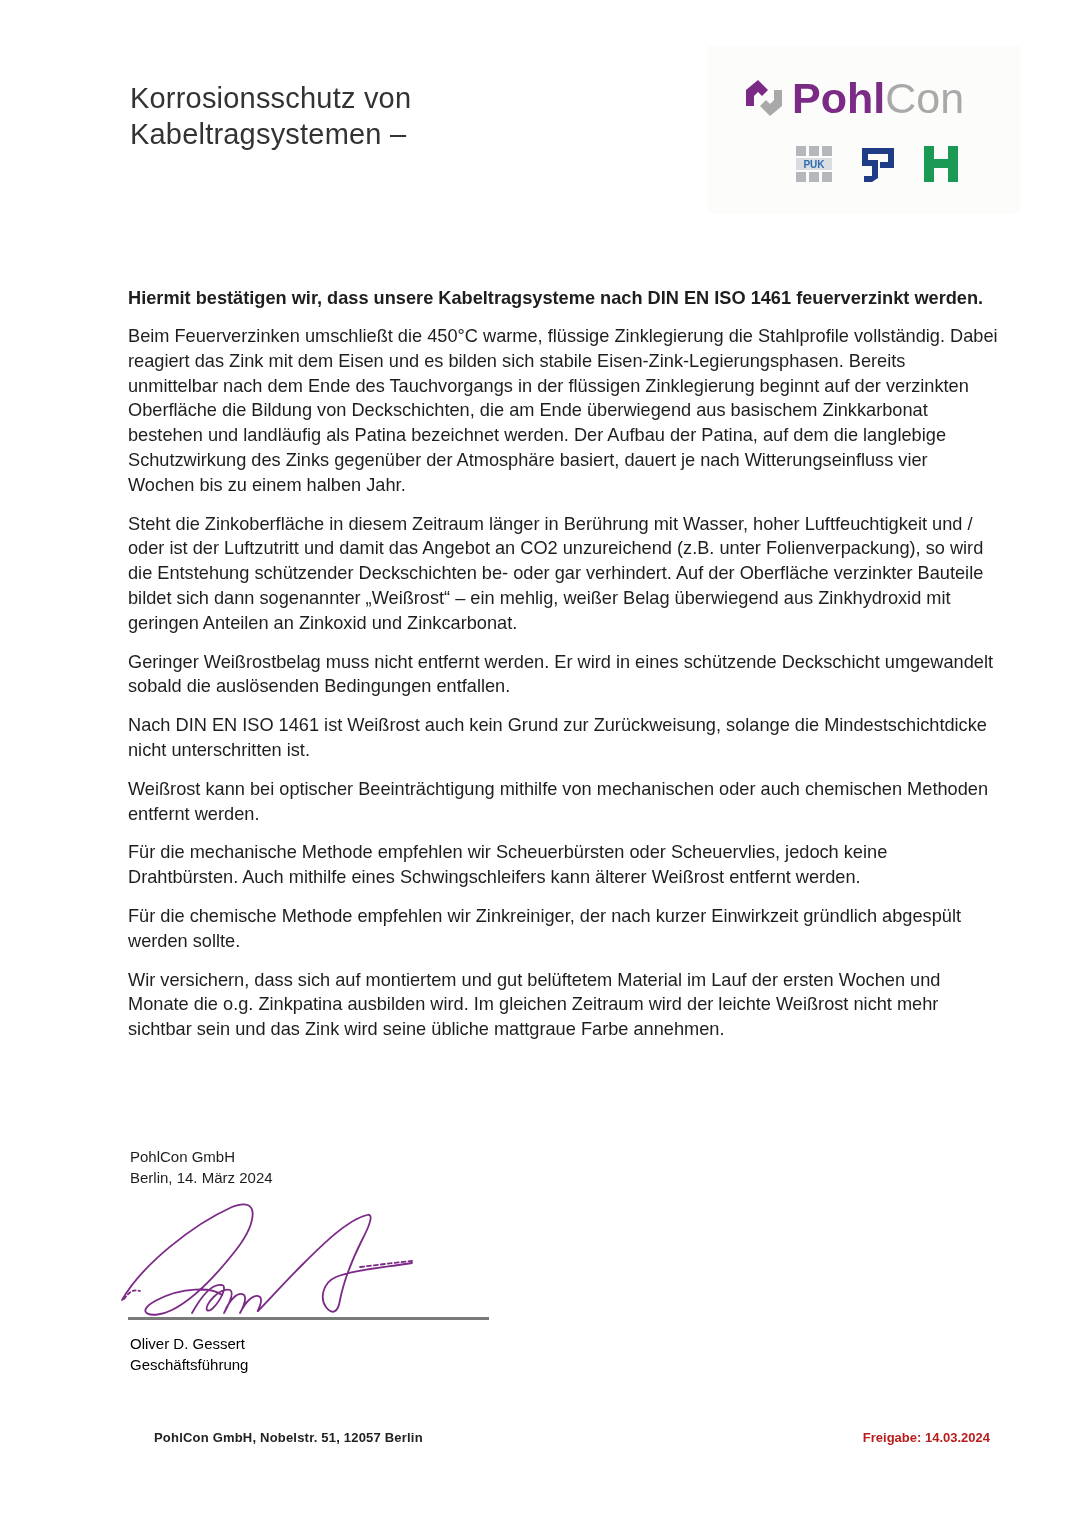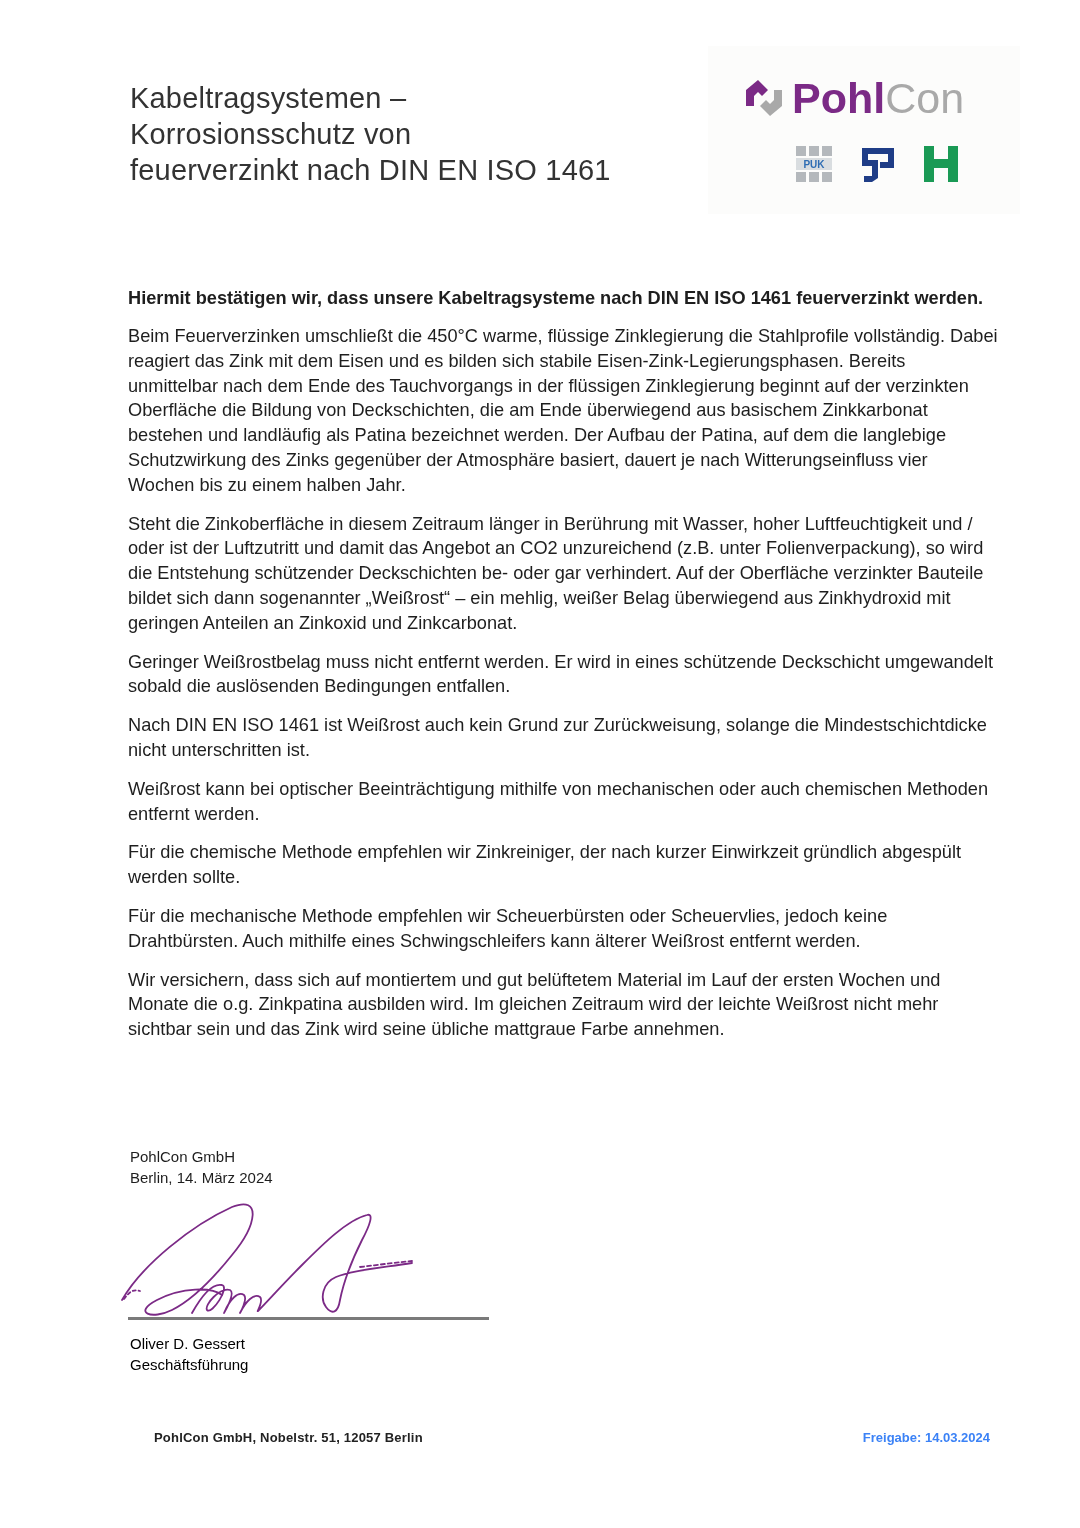--- a/index.html
+++ b/index.html
@@ -15,29 +15,28 @@
     .sublogos { position: absolute; left: 88px; top: 100px; display: flex; gap: 28px; align-items: flex-end; }
     .sublogos svg { display: block; }
     .content { position: absolute; left: 128px; top: 286px; width: 870px; font-size: 18.2px; line-height: 24.8px; color: #1e1e1e; }
     .lead { font-weight: bold; margin: 0 0 14px 0; line-height: 24px; }
     .content p { margin: 0 0 14px 0; }
     .sig-block { position: absolute; left: 130px; top: 1146px; font-size: 15px; line-height: 21px; color: #1e1e1e; }
     .signature { position: absolute; left: 112px; top: 1195px; width: 310px; height: 135px; }
     .sig-line { position: absolute; left: 128px; top: 1317px; width: 361px; height: 3px; background: #7a7a7a; }
     .signer { position: absolute; left: 130px; top: 1333px; font-size: 15px; line-height: 21px; color: #000000; }
     .footer-left { position: absolute; left: 130px; top: 1430px; font-size: 13px; font-weight: bold; color: #222; letter-spacing: 0.2px; padding-left: 24px; }
-    .footer-right { position: absolute; right: 90px; top: 1430px; font-size: 13px; font-weight: bold; color: #3b82f6; }
+    .footer-right { position: absolute; right: 90px; top: 1430px; font-size: 13px; font-weight: bold; color: #b91c1c; }
   </style>
 </head>
 <body>
 
 <div class="title">
+  <div>Korrosionsschutz von</div>
   <div>Kabeltragsystemen –</div>
-  <div>Korrosionsschutz von</div>
-  <div>feuerverzinkt nach DIN EN ISO 1461</div>
 </div>
 
 <div class="logo-box">
   <div class="logo-main">
     <svg class="logo-mark" viewBox="0 0 40 40">
       <polygon points="2,22 2,12 14,2 24,12 18,18 14,14 10,18 10,28 2,28" fill="#7b2a86"></polygon>
       <polygon points="38,18 38,28 26,38 16,28 22,22 26,26 30,22 30,12 38,12" fill="#a9a9a9"></polygon>
     </svg>
     <span class="logo-text"><span class="pohl">Pohl</span><span class="con">Con</span></span>
   </div>
@@ -63,22 +62,22 @@
   </div>
 </div>
 
 <div class="content">
   <p class="lead">Hiermit bestätigen wir, dass unsere Kabeltragsysteme nach DIN EN ISO 1461 feuerverzinkt werden.</p>
   <p>Beim Feuerverzinken umschließt die 450°C warme, flüssige Zinklegierung die Stahlprofile vollständig. Dabei reagiert das Zink mit dem Eisen und es bilden sich stabile Eisen-Zink-Legierungsphasen. Bereits unmittelbar nach dem Ende des Tauchvorgangs in der flüssigen Zinklegierung beginnt auf der verzinkten Oberfläche die Bildung von Deckschichten, die am Ende überwiegend aus basischem Zinkkarbonat bestehen und landläufig als Patina bezeichnet werden. Der Aufbau der Patina, auf dem die langlebige Schutzwirkung des Zinks gegenüber der Atmosphäre basiert, dauert je nach Witterungseinfluss vier Wochen bis zu einem halben Jahr.</p>
   <p>Steht die Zinkoberfläche in diesem Zeitraum länger in Berührung mit Wasser, hoher Luftfeuchtigkeit und / oder ist der Luftzutritt und damit das Angebot an CO2 unzureichend (z.B. unter Folienverpackung), so wird die Entstehung schützender Deckschichten be- oder gar verhindert. Auf der Oberfläche verzinkter Bauteile bildet sich dann sogenannter „Weißrost“ – ein mehlig, weißer Belag überwiegend aus Zinkhydroxid mit geringen Anteilen an Zinkoxid und Zinkcarbonat.</p>
   <p>Geringer Weißrostbelag muss nicht entfernt werden. Er wird in eines schützende Deckschicht umgewandelt sobald die auslösenden Bedingungen entfallen.</p>
   <p>Nach DIN EN ISO 1461 ist Weißrost auch kein Grund zur Zurückweisung, solange die Mindestschichtdicke nicht unterschritten ist.</p>
   <p>Weißrost kann bei optischer Beeinträchtigung mithilfe von mechanischen oder auch chemischen Methoden entfernt werden.</p>
+  <p>Für die mechanische Methode empfehlen wir Scheuerbürsten oder Scheuervlies, jedoch keine Drahtbürsten. Auch mithilfe eines Schwingschleifers kann älterer Weißrost entfernt werden.</p>
   <p>Für die chemische Methode empfehlen wir Zinkreiniger, der nach kurzer Einwirkzeit gründlich abgespült werden sollte.</p>
-  <p>Für die mechanische Methode empfehlen wir Scheuerbürsten oder Scheuervlies, jedoch keine Drahtbürsten. Auch mithilfe eines Schwingschleifers kann älterer Weißrost entfernt werden.</p>
   <p>Wir versichern, dass sich auf montiertem und gut belüftetem Material im Lauf der ersten Wochen und Monate die o.g. Zinkpatina ausbilden wird. Im gleichen Zeitraum wird der leichte Weißrost nicht mehr sichtbar sein und das Zink wird seine übliche mattgraue Farbe annehmen.</p>
 </div>
 
 <div class="sig-block">
   <div>PohlCon GmbH</div>
   <div>Berlin, 14. März 2024</div>
 </div>
 
 <svg class="signature" viewBox="0 0 310 135">
   <g fill="none" stroke="#7b2a86" stroke-width="1.8" stroke-linecap="round" stroke-linejoin="round">

